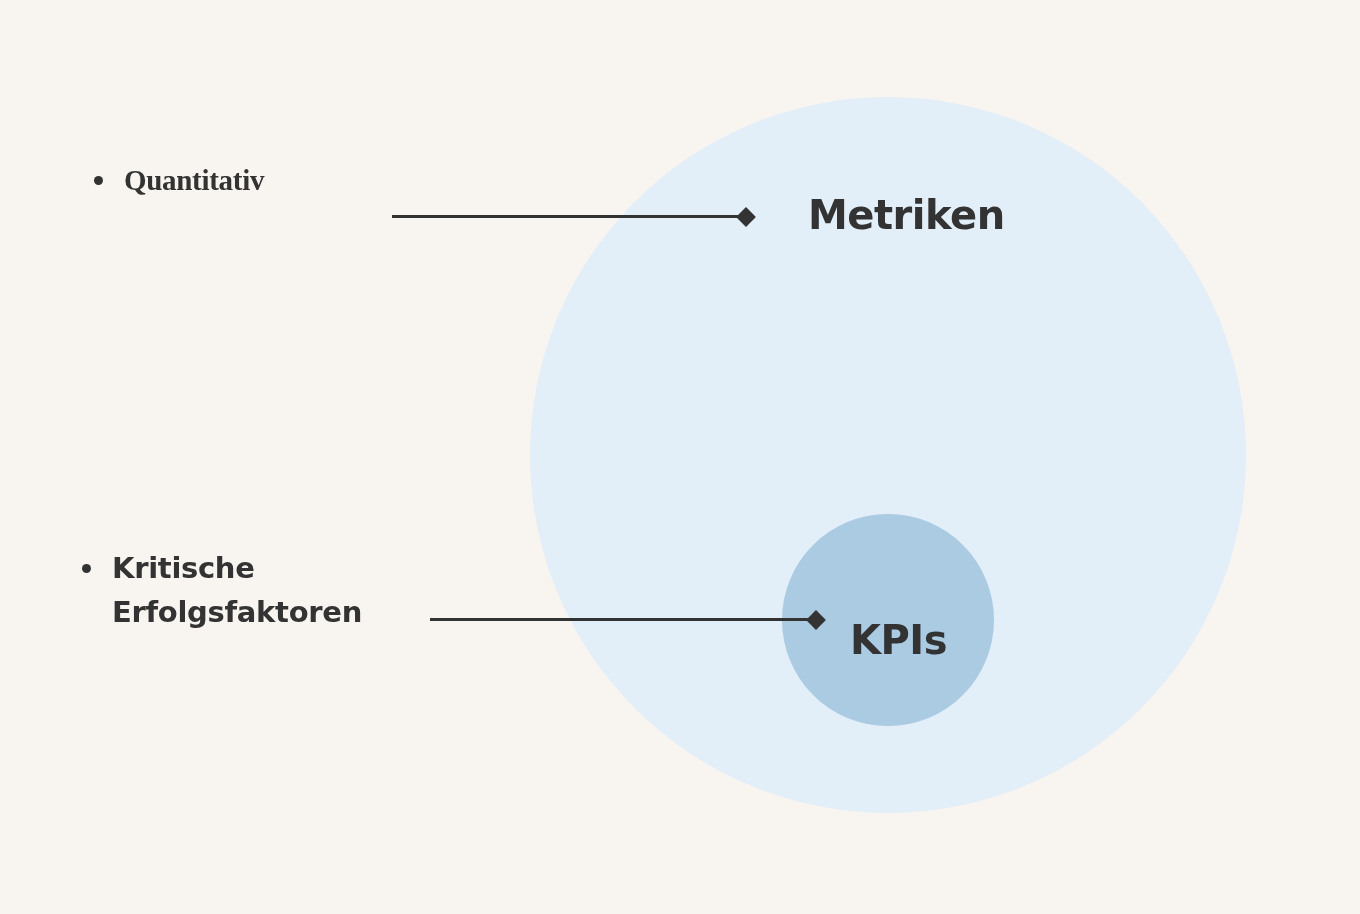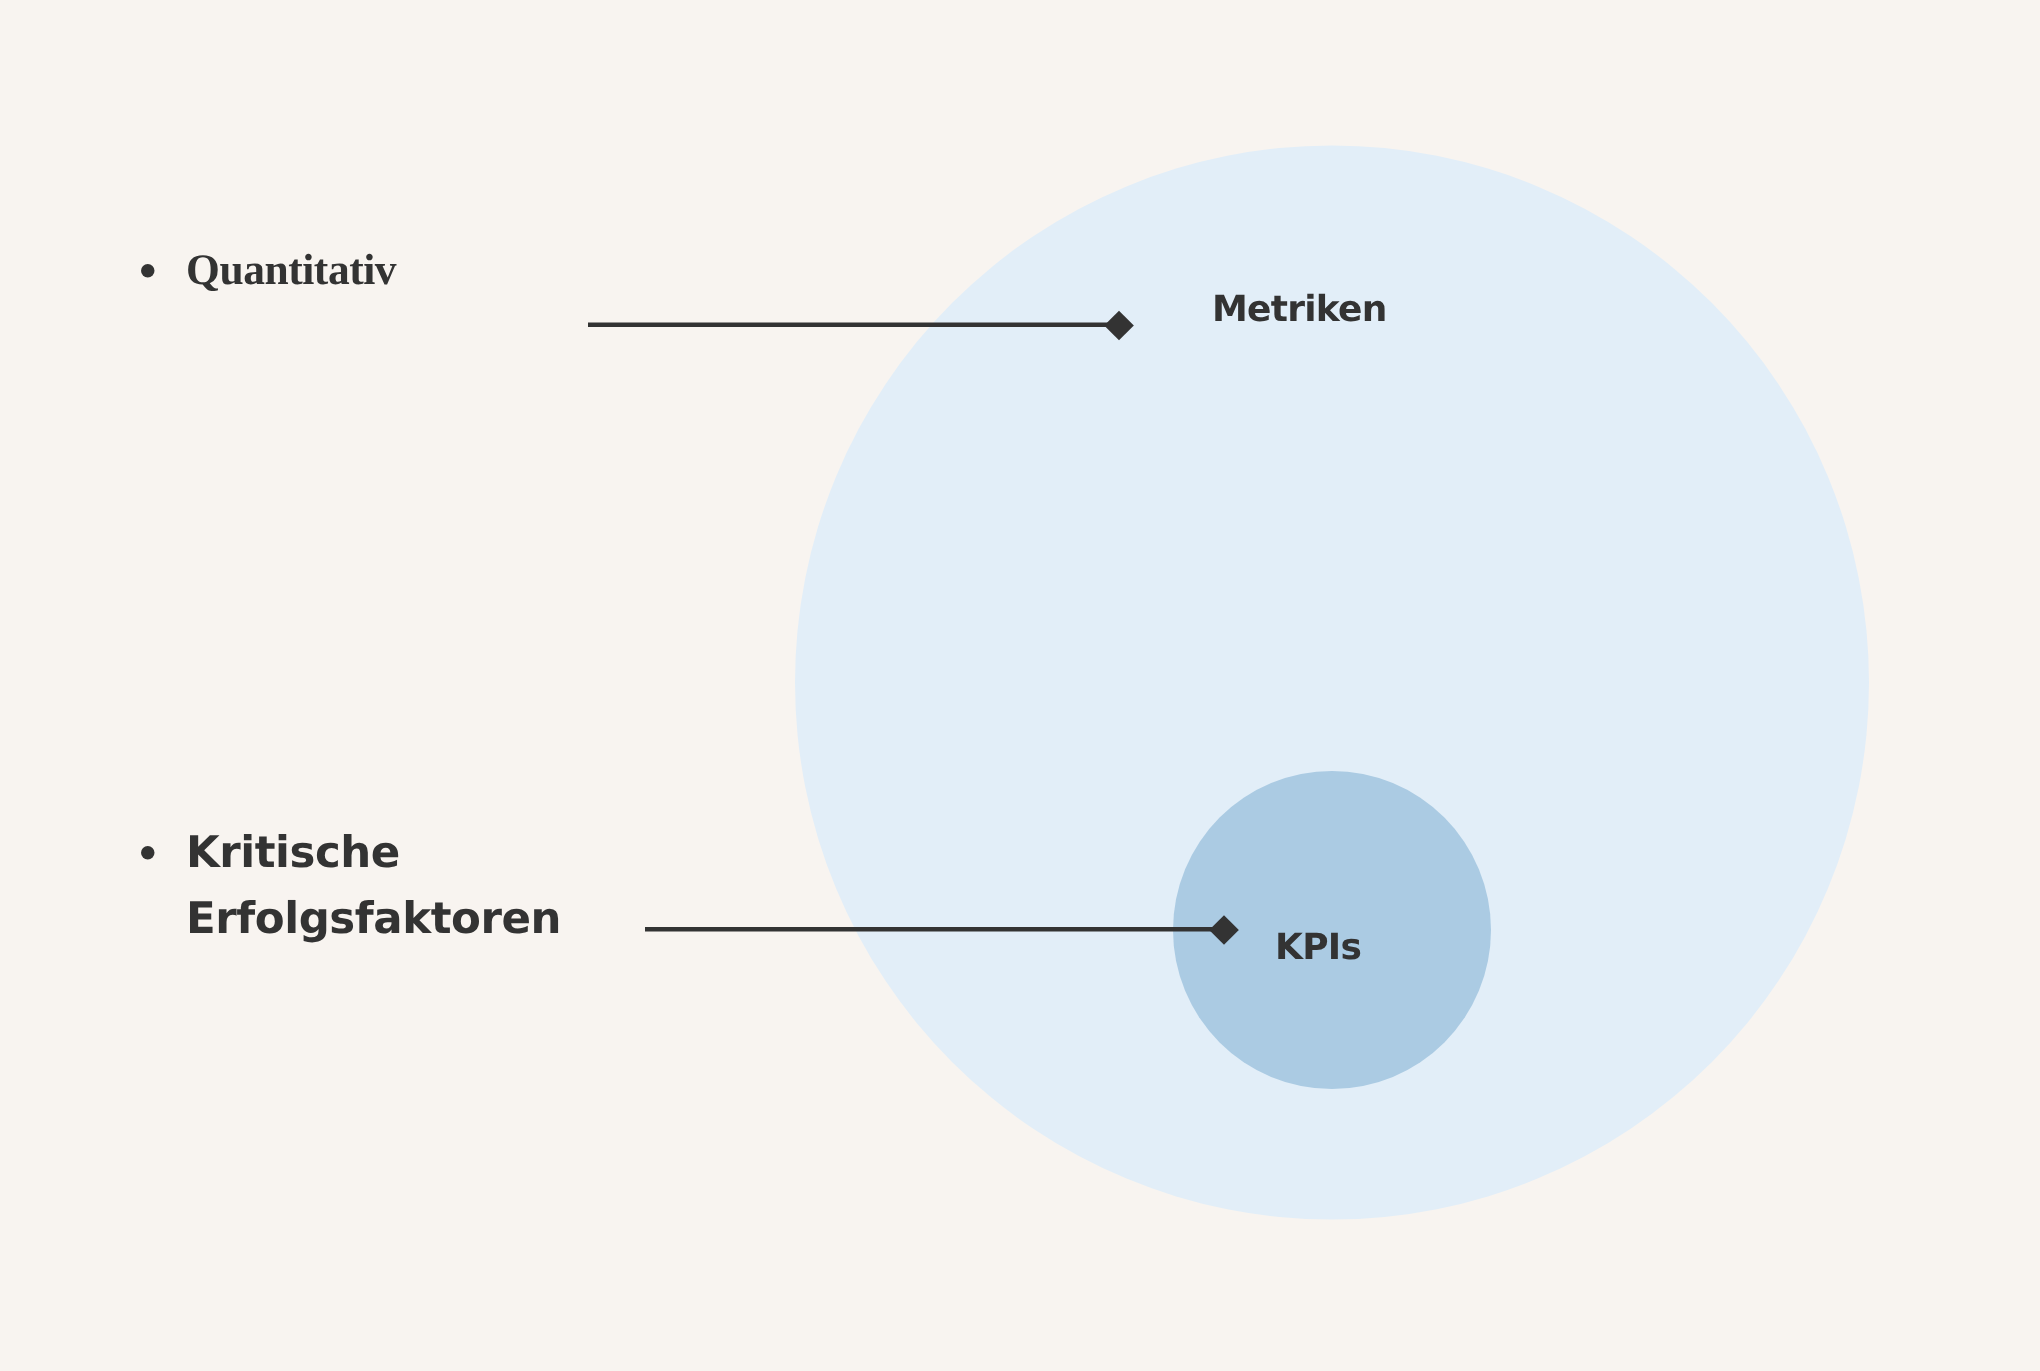--- a/index.html
+++ b/index.html
@@ -5,36 +5,36 @@
     html, body { margin: 0; padding: 0; }
     body {
       width: 1360px; height: 914px; position: relative; overflow: hidden;
       background: #f8f4f0;
       font-family: "DejaVu Sans", sans-serif;
       color: #333;
     }
     .circle { position: absolute; border-radius: 50%; }
     .big { left: 530px; top: 97px; width: 716px; height: 716px; background: #e2eef8; }
     .small { left: 782px; top: 514px; width: 212px; height: 212px; background: #abcbe3; }
-    .label { position: absolute; font-weight: bold; font-size: 24px; letter-spacing: -0.5px; color: #333; }
+    .label { position: absolute; font-weight: bold; font-size: 40px; letter-spacing: -0.5px; color: #333; }
     .lbl-metriken { left: 808px; top: 192px; }
     .lbl-kpis { left: 850px; top: 598px; margin-top: 19px; }
     .connector { position: absolute; height: 3px; background: #333; }
     .diamond { position: absolute; width: 14px; height: 14px; background: #333; transform: rotate(45deg); }
     ul.bullets { position: absolute; margin: 0; padding: 0; list-style: none; }
     ul.bullets li {
       position: relative; padding-left: 44px; font-weight: bold; font-size: 29px;
       line-height: 44px; color: #333; letter-spacing: -0.3px; margin-bottom: 20px;
     }
     ul.bullets li::before {
       content: ""; position: absolute; left: 14px; top: 18px; width: 9px; height: 9px;
       border-radius: 50%; background: #333;
     }
     .list-top { left: 80px; top: 158px; width: 330px; font-family: Liberation Serif, serif; }
-    .list-bottom { left: 80px; top: 546px; width: 380px; }
+    .list-bottom { left: 68px; top: 546px; width: 380px; }
   </style>
 </head>
 <body>
 
 <div class="circle big"></div>
 <div class="circle small"></div>
 
 <div class="label lbl-metriken">Metriken</div>
 <div class="label lbl-kpis">KPIs</div>
 

